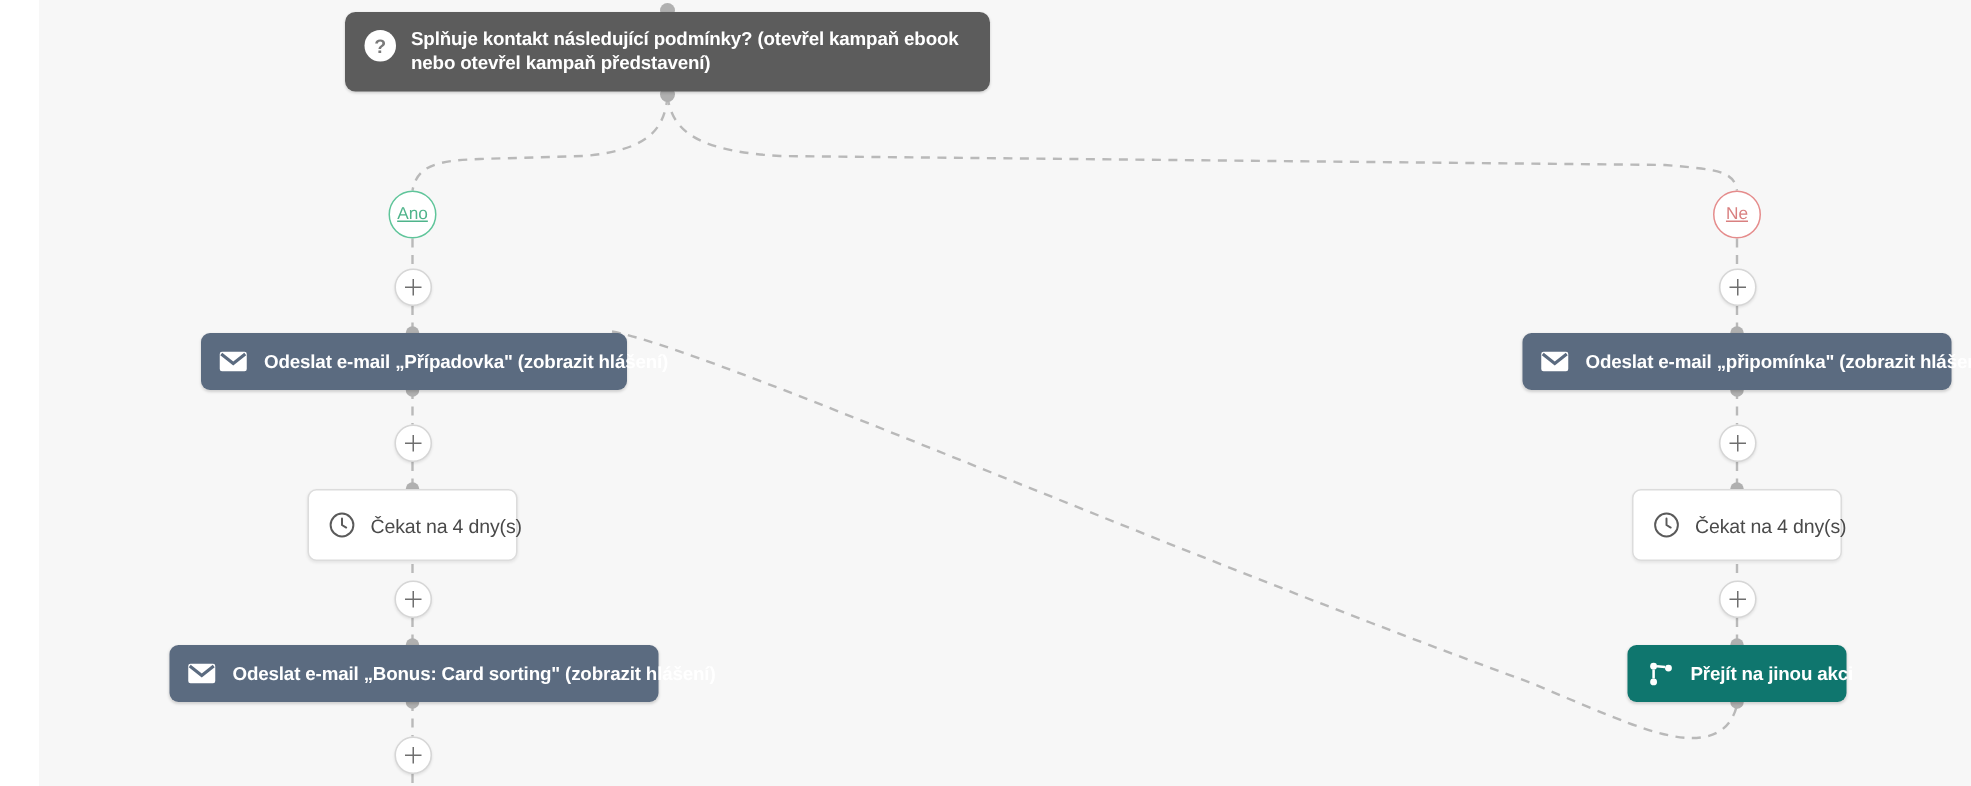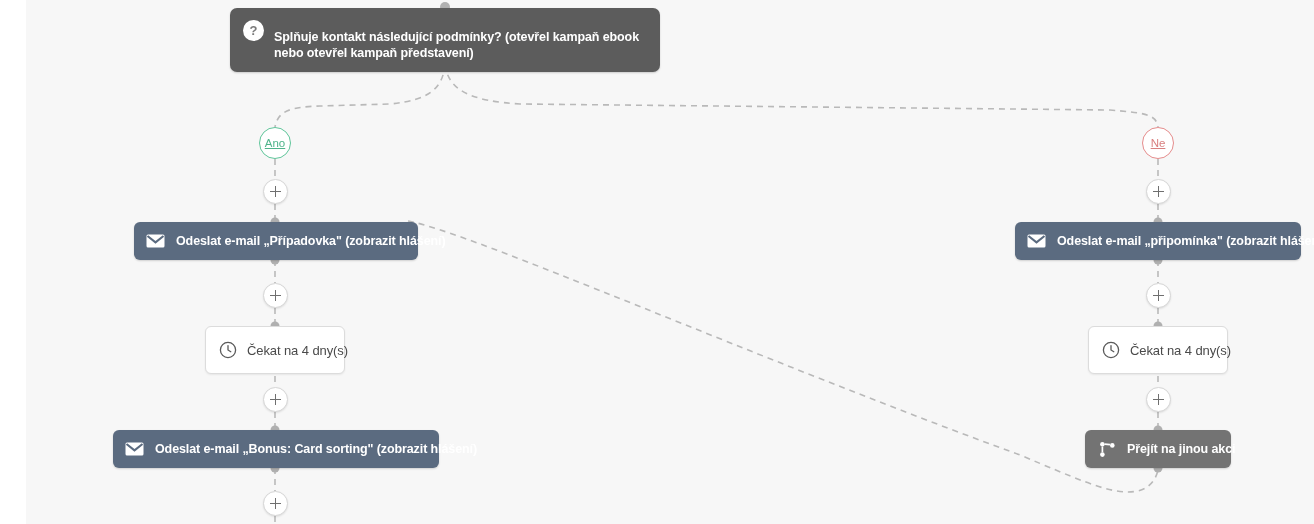--- a/index.html
+++ b/index.html
@@ -65,21 +65,20 @@
     align-items: flex-start;
     box-shadow: 0 1px 2px rgba(0,0,0,0.18);
   }
   .node-condition .cond-text {
     font-size: 12.5px;
     font-weight: bold;
     line-height: 15.5px;
     white-space: normal;
     margin-left: 10px;
     letter-spacing: -0.1px;
-    margin-top: 11px;
   }
   .q-icon {
     flex: 0 0 auto;
     width: 21px; height: 21px;
     border-radius: 50%;
     background: #ffffff;
     color: #7a7a7a;
     font-size: 13px;
     font-weight: bold;
     display: flex;
@@ -114,21 +113,21 @@
   }
   .node-wait .node-label {
     font-size: 13px;
     font-weight: normal;
     margin-left: 10px;
     letter-spacing: -0.1px;
   }
 
   
   .node-goto {
-    background: #737373;
+    background: #0f766e;
     color: #ffffff;
     height: 38px;
     padding: 0 18px 0 14px;
     box-shadow: 0 1px 2px rgba(0,0,0,0.16);
   }
   .node-goto .node-label {
     font-size: 12.5px;
     font-weight: bold;
     margin-left: 11px;
     letter-spacing: -0.1px;

